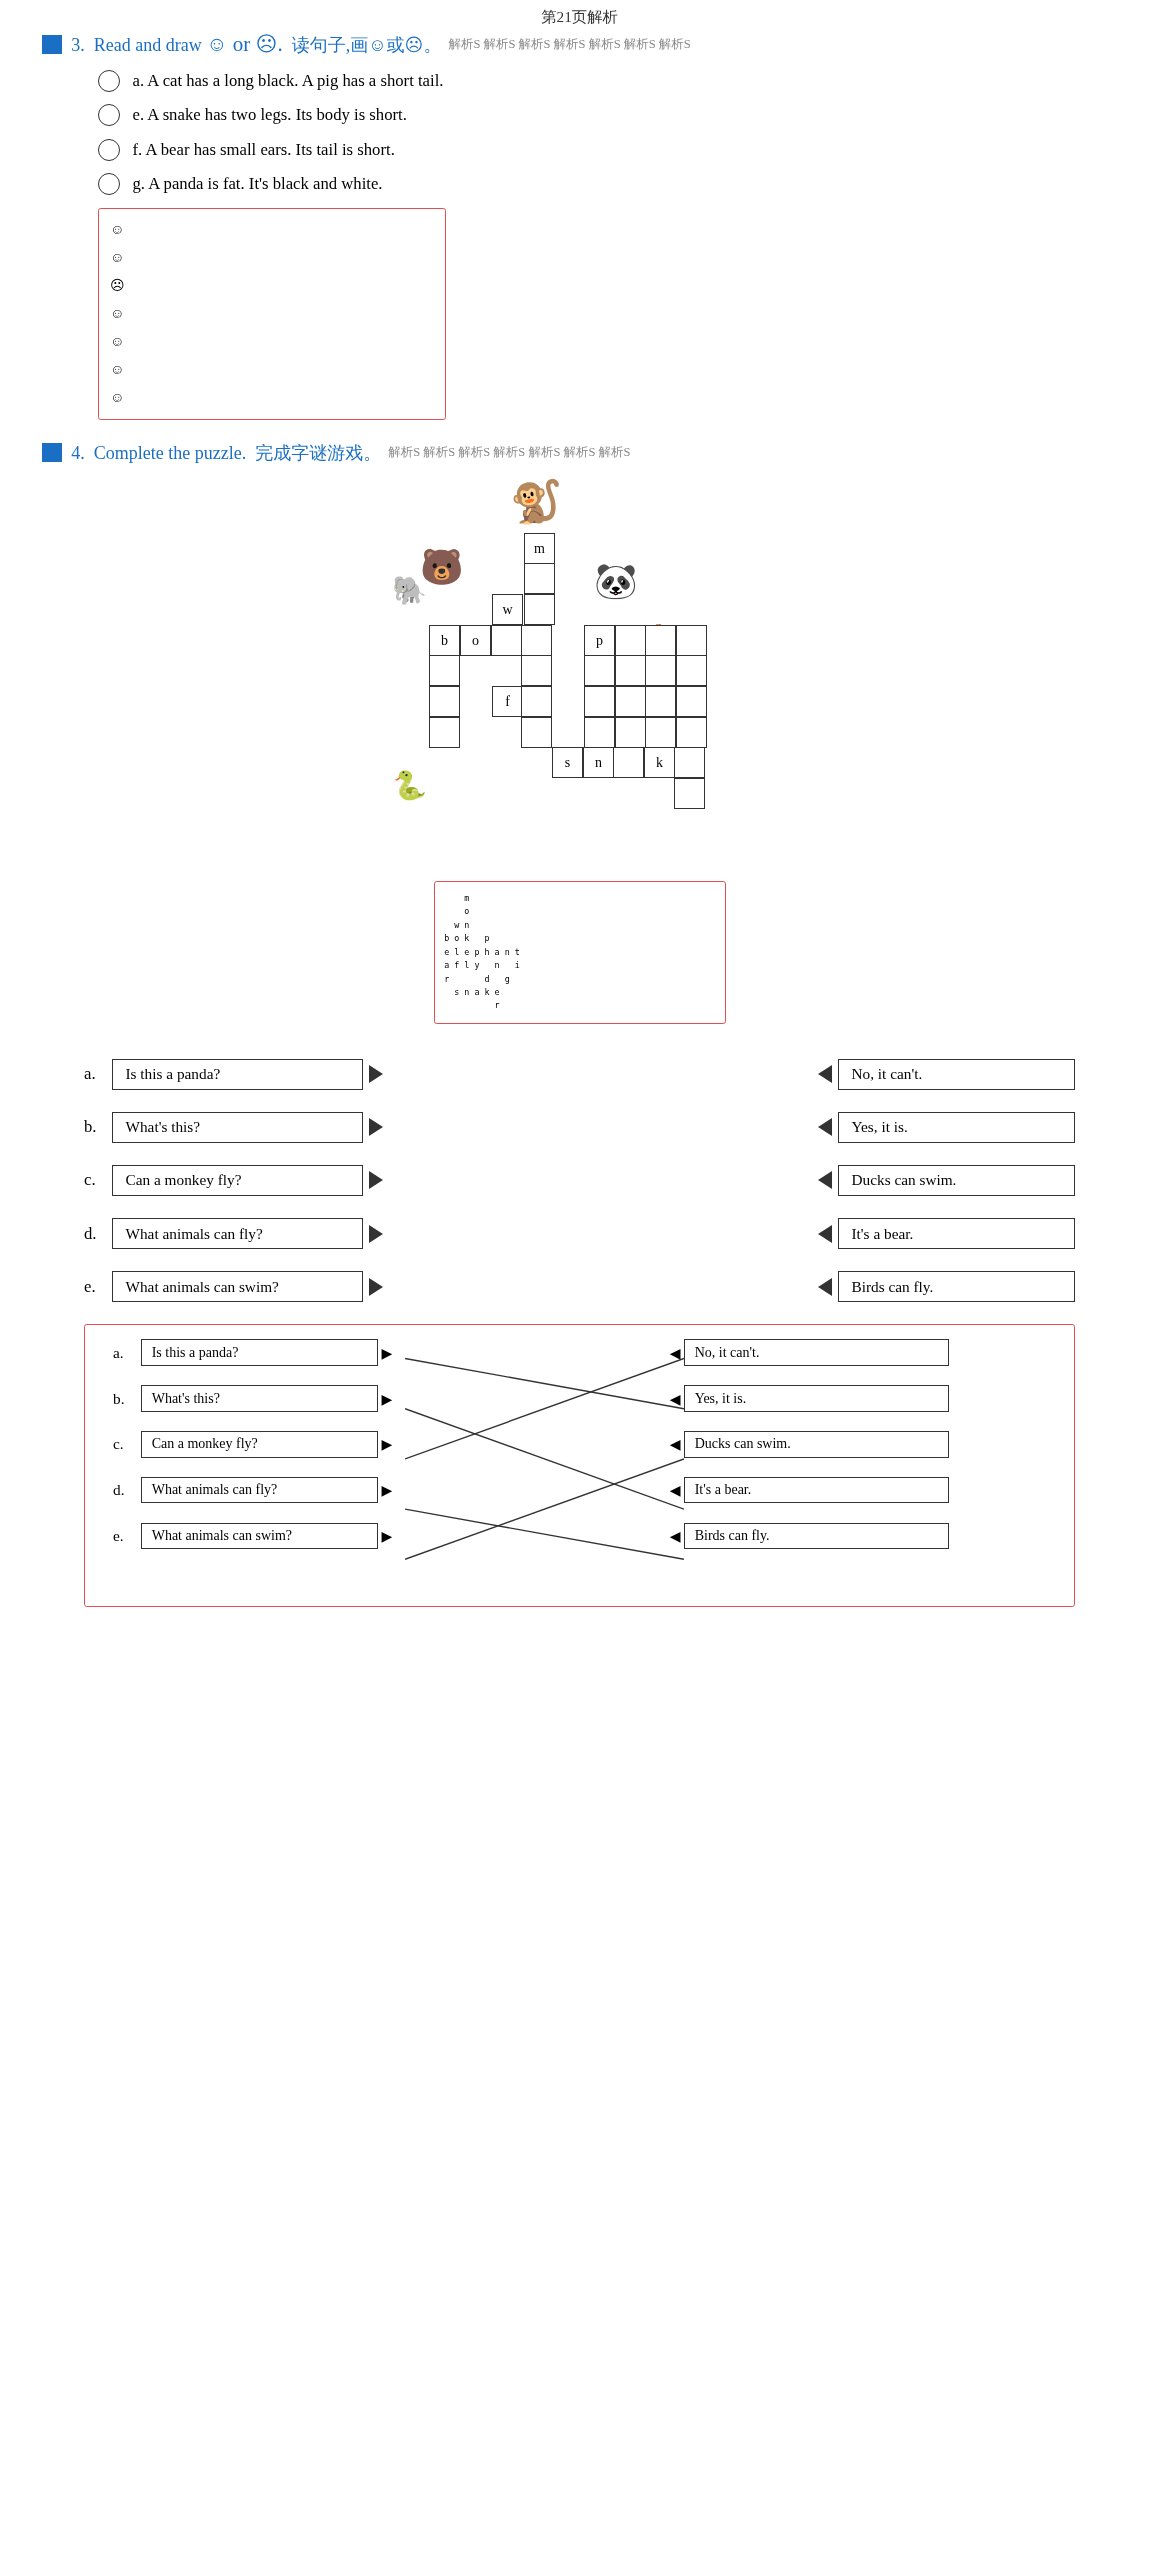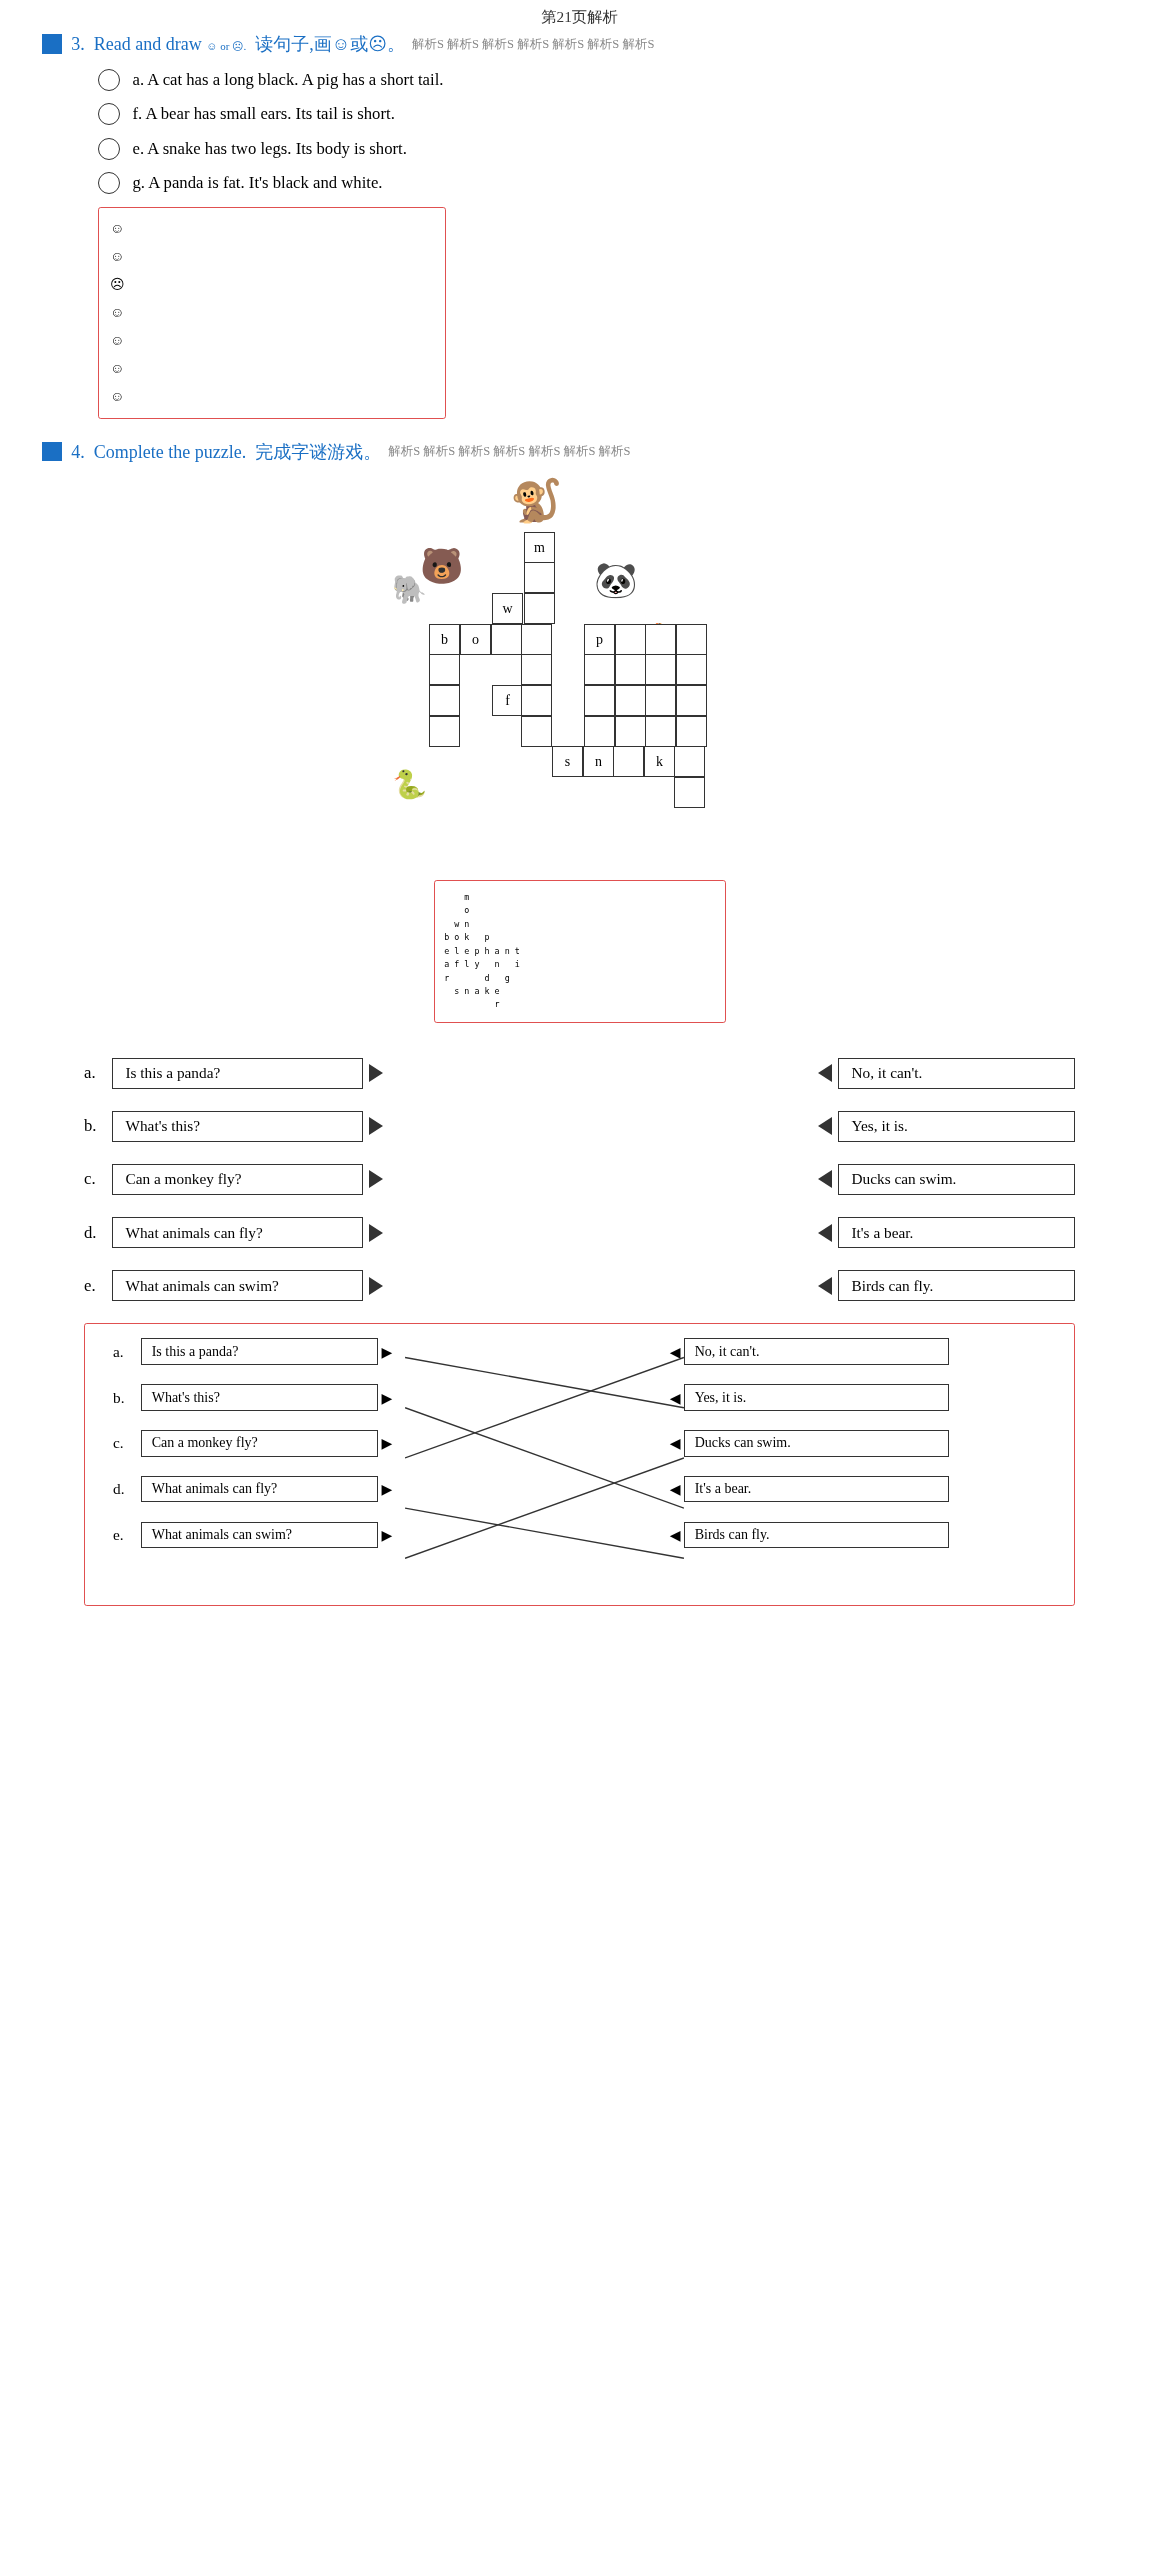--- a/index.html
+++ b/index.html
@@ -188,39 +188,39 @@
 <body>
 
 <div class="page-title">第21页解析</div>
 
 <div class="section">
   <div class="section-header">
     <div class="blue-square"></div>
     <span class="section-title">
       <span>3.</span>&nbsp;
       <span>Read and draw</span>
-      <span style="font-size:11px;">☺ or ☹.</span>&nbsp;
+      <span style="font-size:21px;">☺ or ☹.</span>&nbsp;
       <span>读句子,画☺或☹。</span>
     </span>
     <span class="decorative-text">解析S 解析S 解析S 解析S 解析S 解析S 解析S</span>
   </div>
 
   <div class="sentence-list">
 
   <div class="sentence-item">
       <div class="radio-circle"></div>
       <span>a. A cat has a long black.  A pig has a short tail.</span>
     </div>
       <div class="sentence-item">
       <div class="radio-circle"></div>
-      <span>f. A bear has small ears.  Its tail is short.</span>
+      <span>e. A snake has two legs.  Its body is short.</span>
     </div>
       <div class="sentence-item">
       <div class="radio-circle"></div>
-      <span>e. A snake has two legs.  Its body is short.</span>
+      <span>f. A bear has small ears.  Its tail is short.</span>
     </div>
       <div class="sentence-item">
       <div class="radio-circle"></div>
       <span>g. A panda is fat.  It's black and white.</span>
     </div>
     </div>
 
   <div class="answer-box-3">
     <div class="emoji-row">
       ☺<br>☺<br>☹<br>☺<br>☺<br>☺<br>☺

